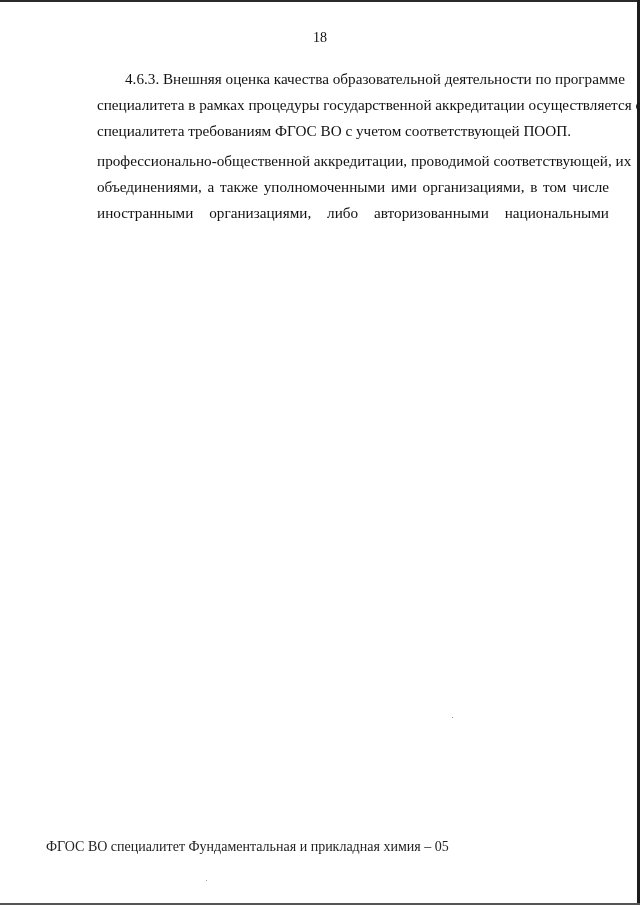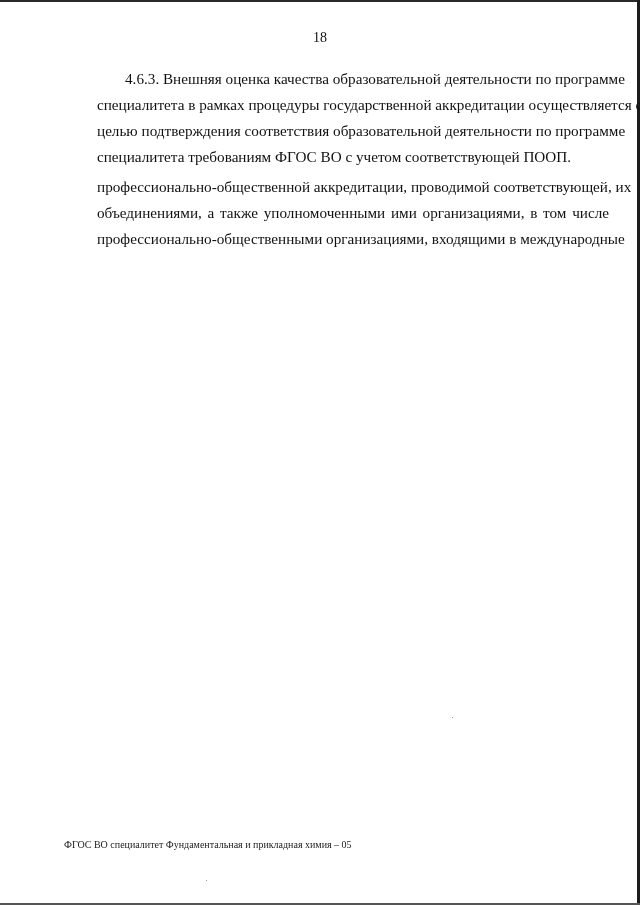--- a/index.html
+++ b/index.html
@@ -18,44 +18,43 @@
   }
   .body-text {
     position: absolute; left: 65px; width: 548px; top: 62px;
     font-size: 15.2px; line-height: 26px;
   }
   .para { margin: 4px; text-indent: 28px; text-align: justify; }
   .line { display: block; text-align: justify; text-align-last: justify; white-space: nowrap; }
   .line.first { padding-left: 28px; }
   .line.last { text-align-last: left; }
   .footer {
-    position: absolute; left: 64px; top: 839px;
-    font-size: 10px; color: #222;
+    position: absolute; left: 46px; top: 839px;
+    font-size: 14px; color: #222;
   }
   .dot { position: absolute; width: 1px; height: 1px; background: #999; }
 </style>
 </head>
 <body>
 
 <div class="scan-top"></div>
 <div class="scan-right"></div>
 <div class="scan-bottom"></div>
 
 <div class="page-number">18</div>
 
 <div class="body-text">
   <div class="para">
     <span class="line first">4.6.3. Внешняя оценка качества образовательной деятельности по программе</span>
     <span class="line">специалитета в рамках процедуры государственной аккредитации осуществляется с</span>
-    <span class="line">целью подтверждения соответствия образовательной деятельности по программе</span>
     <span class="line last">специалитета требованиям ФГОС ВО с учетом соответствующей ПООП.</span>
   </div>
   <div class="para">
     <span class="line">профессионально-общественной аккредитации, проводимой соответствующей, их</span>
     <span class="line">объединениями, а также уполномоченными ими организациями, в том числе</span>
-    <span class="line">профессионально-общественными организациями, входящими в международные</span>
+    <span class="line">иностранными организациями, либо авторизованными национальными</span>
   </div>
 </div>
 
 <div class="dot" style="left:452px; top:717px;"></div>
 <div class="dot" style="left:206px; top:880px;"></div>
 
 <div class="footer">ФГОС ВО специалитет Фундаментальная и прикладная химия – 05</div>
 
 </body></html>

